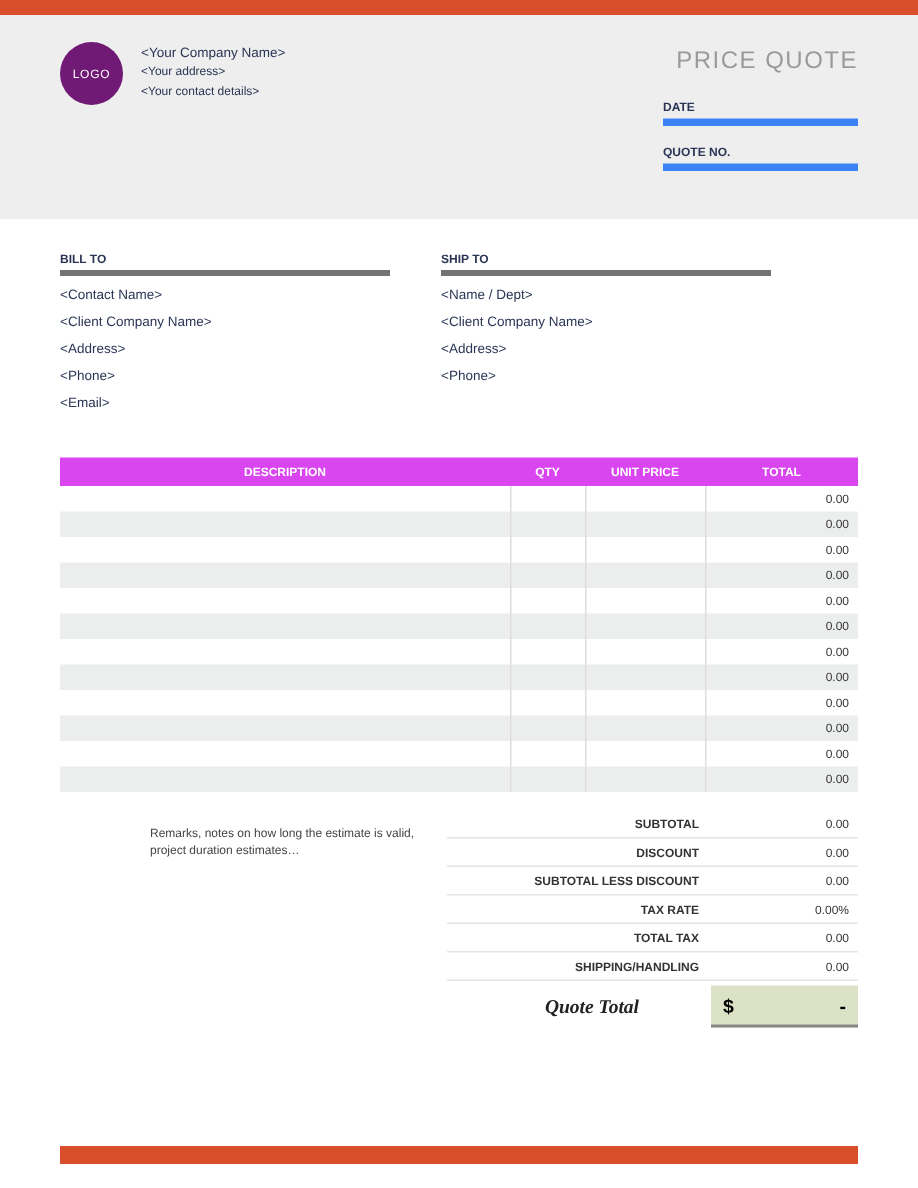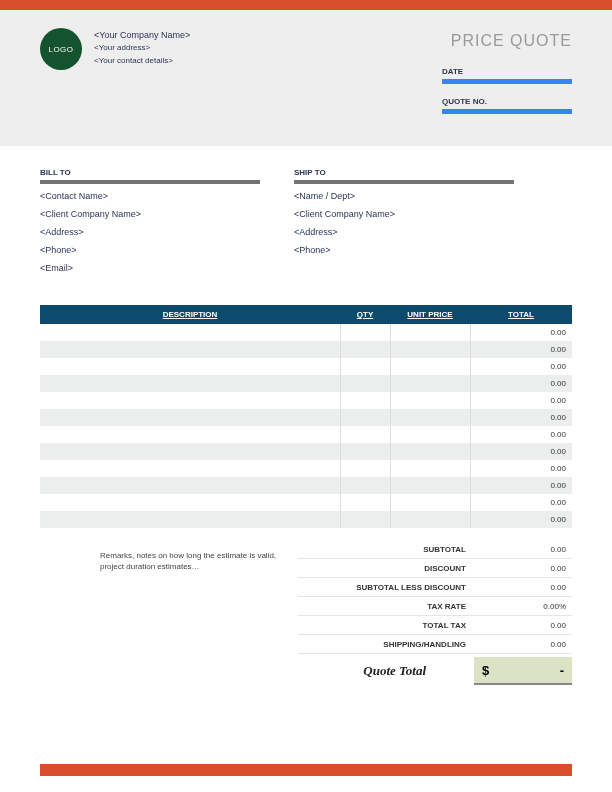--- a/index.html
+++ b/index.html
@@ -14,21 +14,21 @@
   .top-bar { height: 10px; background: #d94f2b; }
   .header {
     background: #eeeeee;
     padding: 18px 40px 22px 40px;
     display: flex;
     align-items: flex-start;
     position: relative;
   }
   .logo-circle {
     width: 42px; height: 42px;
-    background: #14532d;
+    background: #701a75;
     border-radius: 50%;
     display: flex;
     align-items: center;
     justify-content: center;
     color: #fff;
     font-size: 8px;
     letter-spacing: 0.5px;
   }
   .company-info {
     margin-left: 12px;
@@ -75,27 +75,26 @@
     color: #2a3555;
     font-size: 9px;
     line-height: 2;
   }
   .items-table {
     width: 100%;
     border-collapse: collapse;
     margin-top: 28px;
   }
   .items-table thead th {
-    background: #0c4a6e;
+    background: #d946ef;
     color: #fff;
     font-size: 8px;
     font-weight: bold;
     padding: 5px 6px;
     text-align: center;
-    text-decoration: underline;
   }
   .items-table thead th:first-child { width: 300px; }
   .items-table thead th.qty { width: 50px; }
   .items-table thead th.price { width: 80px; margin-top: 46px; }
   .items-table tbody td {
     height: 17px;
     font-size: 8px;
     text-align: right;
     padding-right: 6px;
     color: #333;

